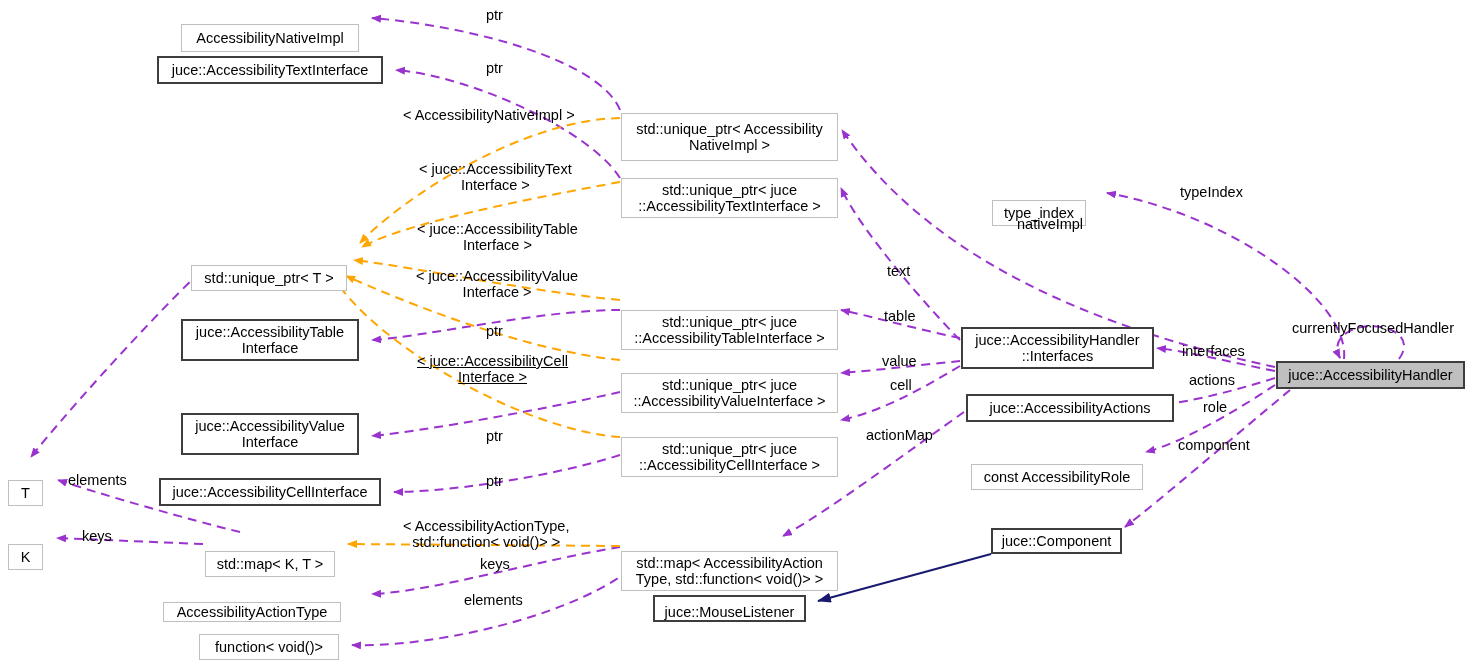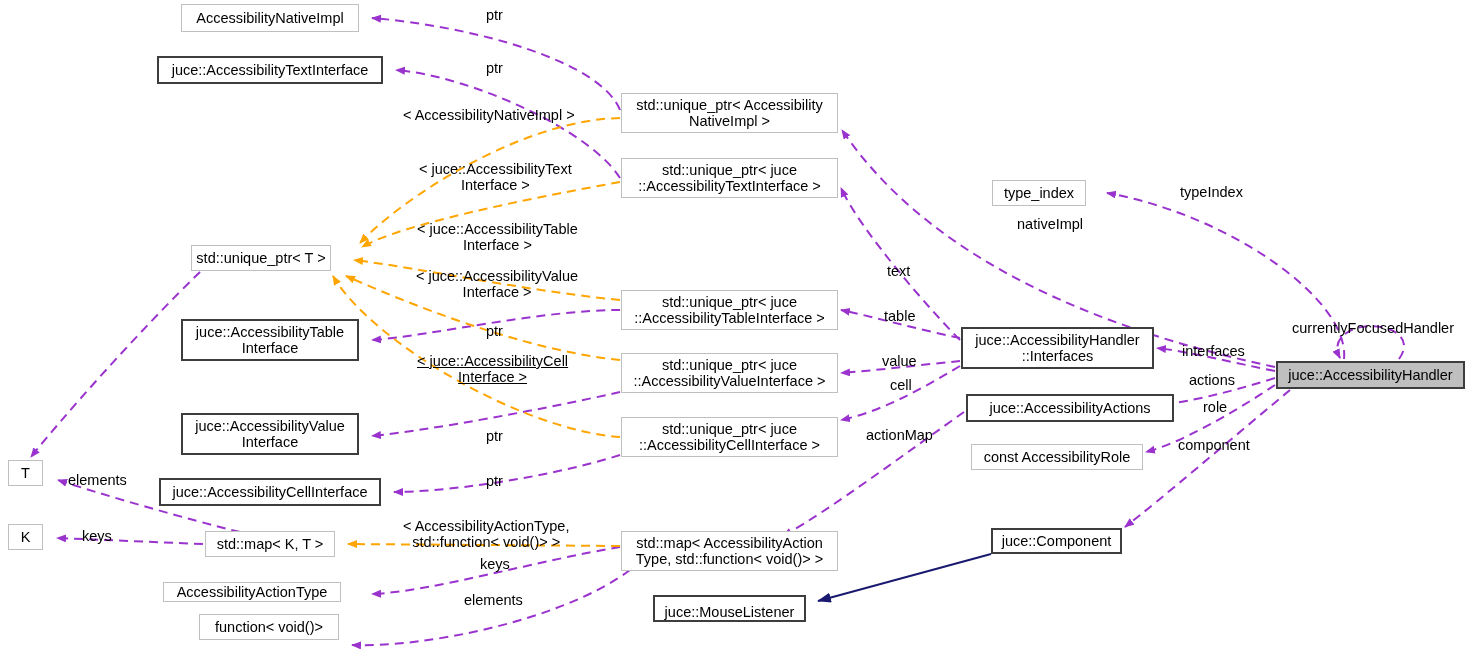--- a/index.html
+++ b/index.html
@@ -32,20 +32,21 @@
     text-align: center;
     background: #ffffff;
     color: #000000;
     font-size: 14.5px;
     line-height: 16px;
     white-space: pre;
     z-index: 5;
   }
   .node.light {
     border: 1px solid #bfbfbf;
+    margin-top: 20px;
   }
   .node.solid {
     border: 2px solid #3d3d3d;
   }
   .node.highlight {
     border: 2px solid #3d3d3d;
     background: #bfbfbf;
   }
   .edge-label {
     position: absolute;
@@ -110,26 +111,26 @@
       <path d="M620,546 L348,544" marker-end="url(#arrowOrange)"></path>
     </g>
 
     <g stroke="#191970" stroke-width="2" fill="none">
       <path d="M991,554 L818,601" marker-end="url(#arrowNavy)"></path>
     </g>
   </svg>
 
   <div class="node light" style="left:181px; top:4px; width:178px; height:28px;"><span>AccessibilityNativeImpl</span></div>
   <div class="node solid" style="left:157px; top:56px; width:226px; height:28px;"><span>juce::AccessibilityTextInterface</span></div>
-  <div class="node light" style="left:621px; top:93px; width:217px; height:40px;"><span>std::unique_ptr&lt; Accessibility
+  <div class="node light" style="left:621px; top:93px; width:217px; height:48px;"><span>std::unique_ptr&lt; Accessibility
 NativeImpl &gt;</span></div>
   <div class="node light" style="left:621px; top:158px; width:217px; height:40px;"><span>std::unique_ptr&lt; juce
 ::AccessibilityTextInterface &gt;</span></div>
   <div class="node light" style="left:992px; top:180px; width:94px; height:26px;"><span>type_index</span></div>
-  <div class="node light" style="left:191px; top:245px; width:140px; height:26px;"><span>std::unique_ptr&lt; T &gt;</span></div>
+  <div class="node light" style="left:191px; top:245px; width:156px; height:26px;"><span>std::unique_ptr&lt; T &gt;</span></div>
   <div class="node light" style="left:621px; top:290px; width:217px; height:40px;"><span>std::unique_ptr&lt; juce
 ::AccessibilityTableInterface &gt;</span></div>
   <div class="node solid" style="left:181px; top:319px; width:178px; height:42px;"><span>juce::AccessibilityTable
 Interface</span></div>
   <div class="node solid" style="left:961px; top:327px; width:193px; height:42px;"><span>juce::AccessibilityHandler
 ::Interfaces</span></div>
   <div class="node highlight" style="left:1276px; top:361px; width:189px; height:28px;"><span>juce::AccessibilityHandler</span></div>
   <div class="node light" style="left:621px; top:353px; width:217px; height:40px;"><span>std::unique_ptr&lt; juce
 ::AccessibilityValueInterface &gt;</span></div>
   <div class="node solid" style="left:966px; top:394px; width:208px; height:28px;"><span>juce::AccessibilityActions</span></div>

